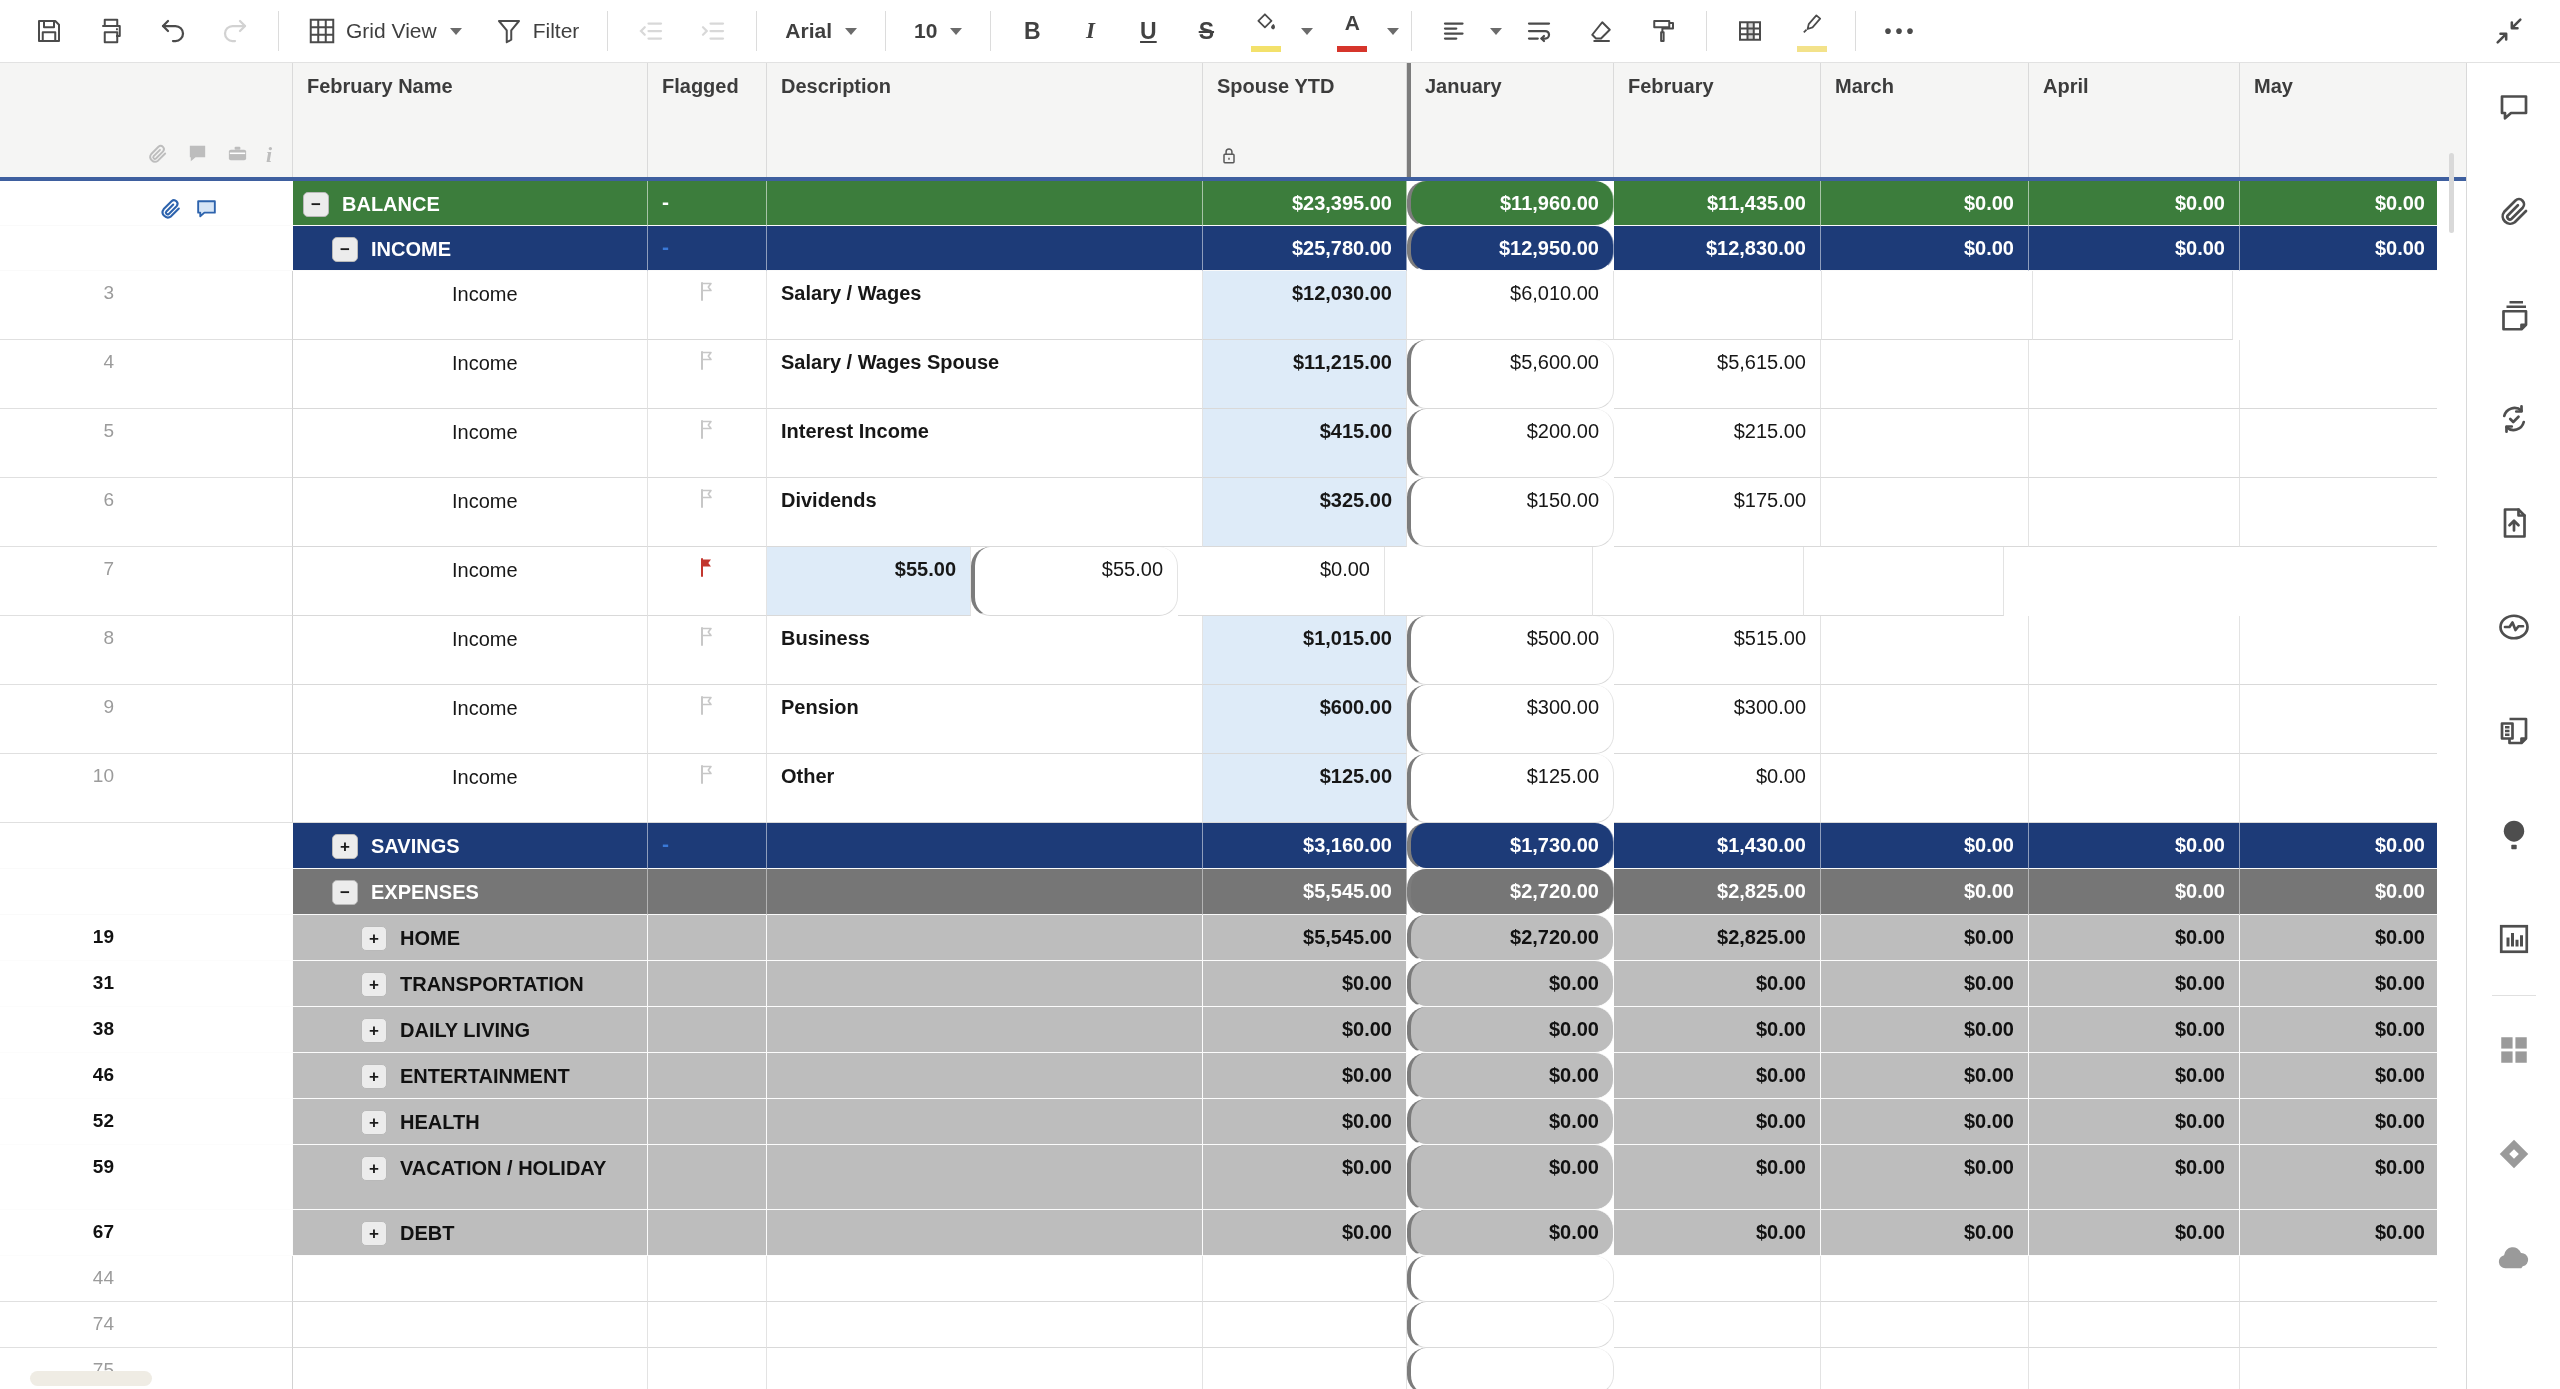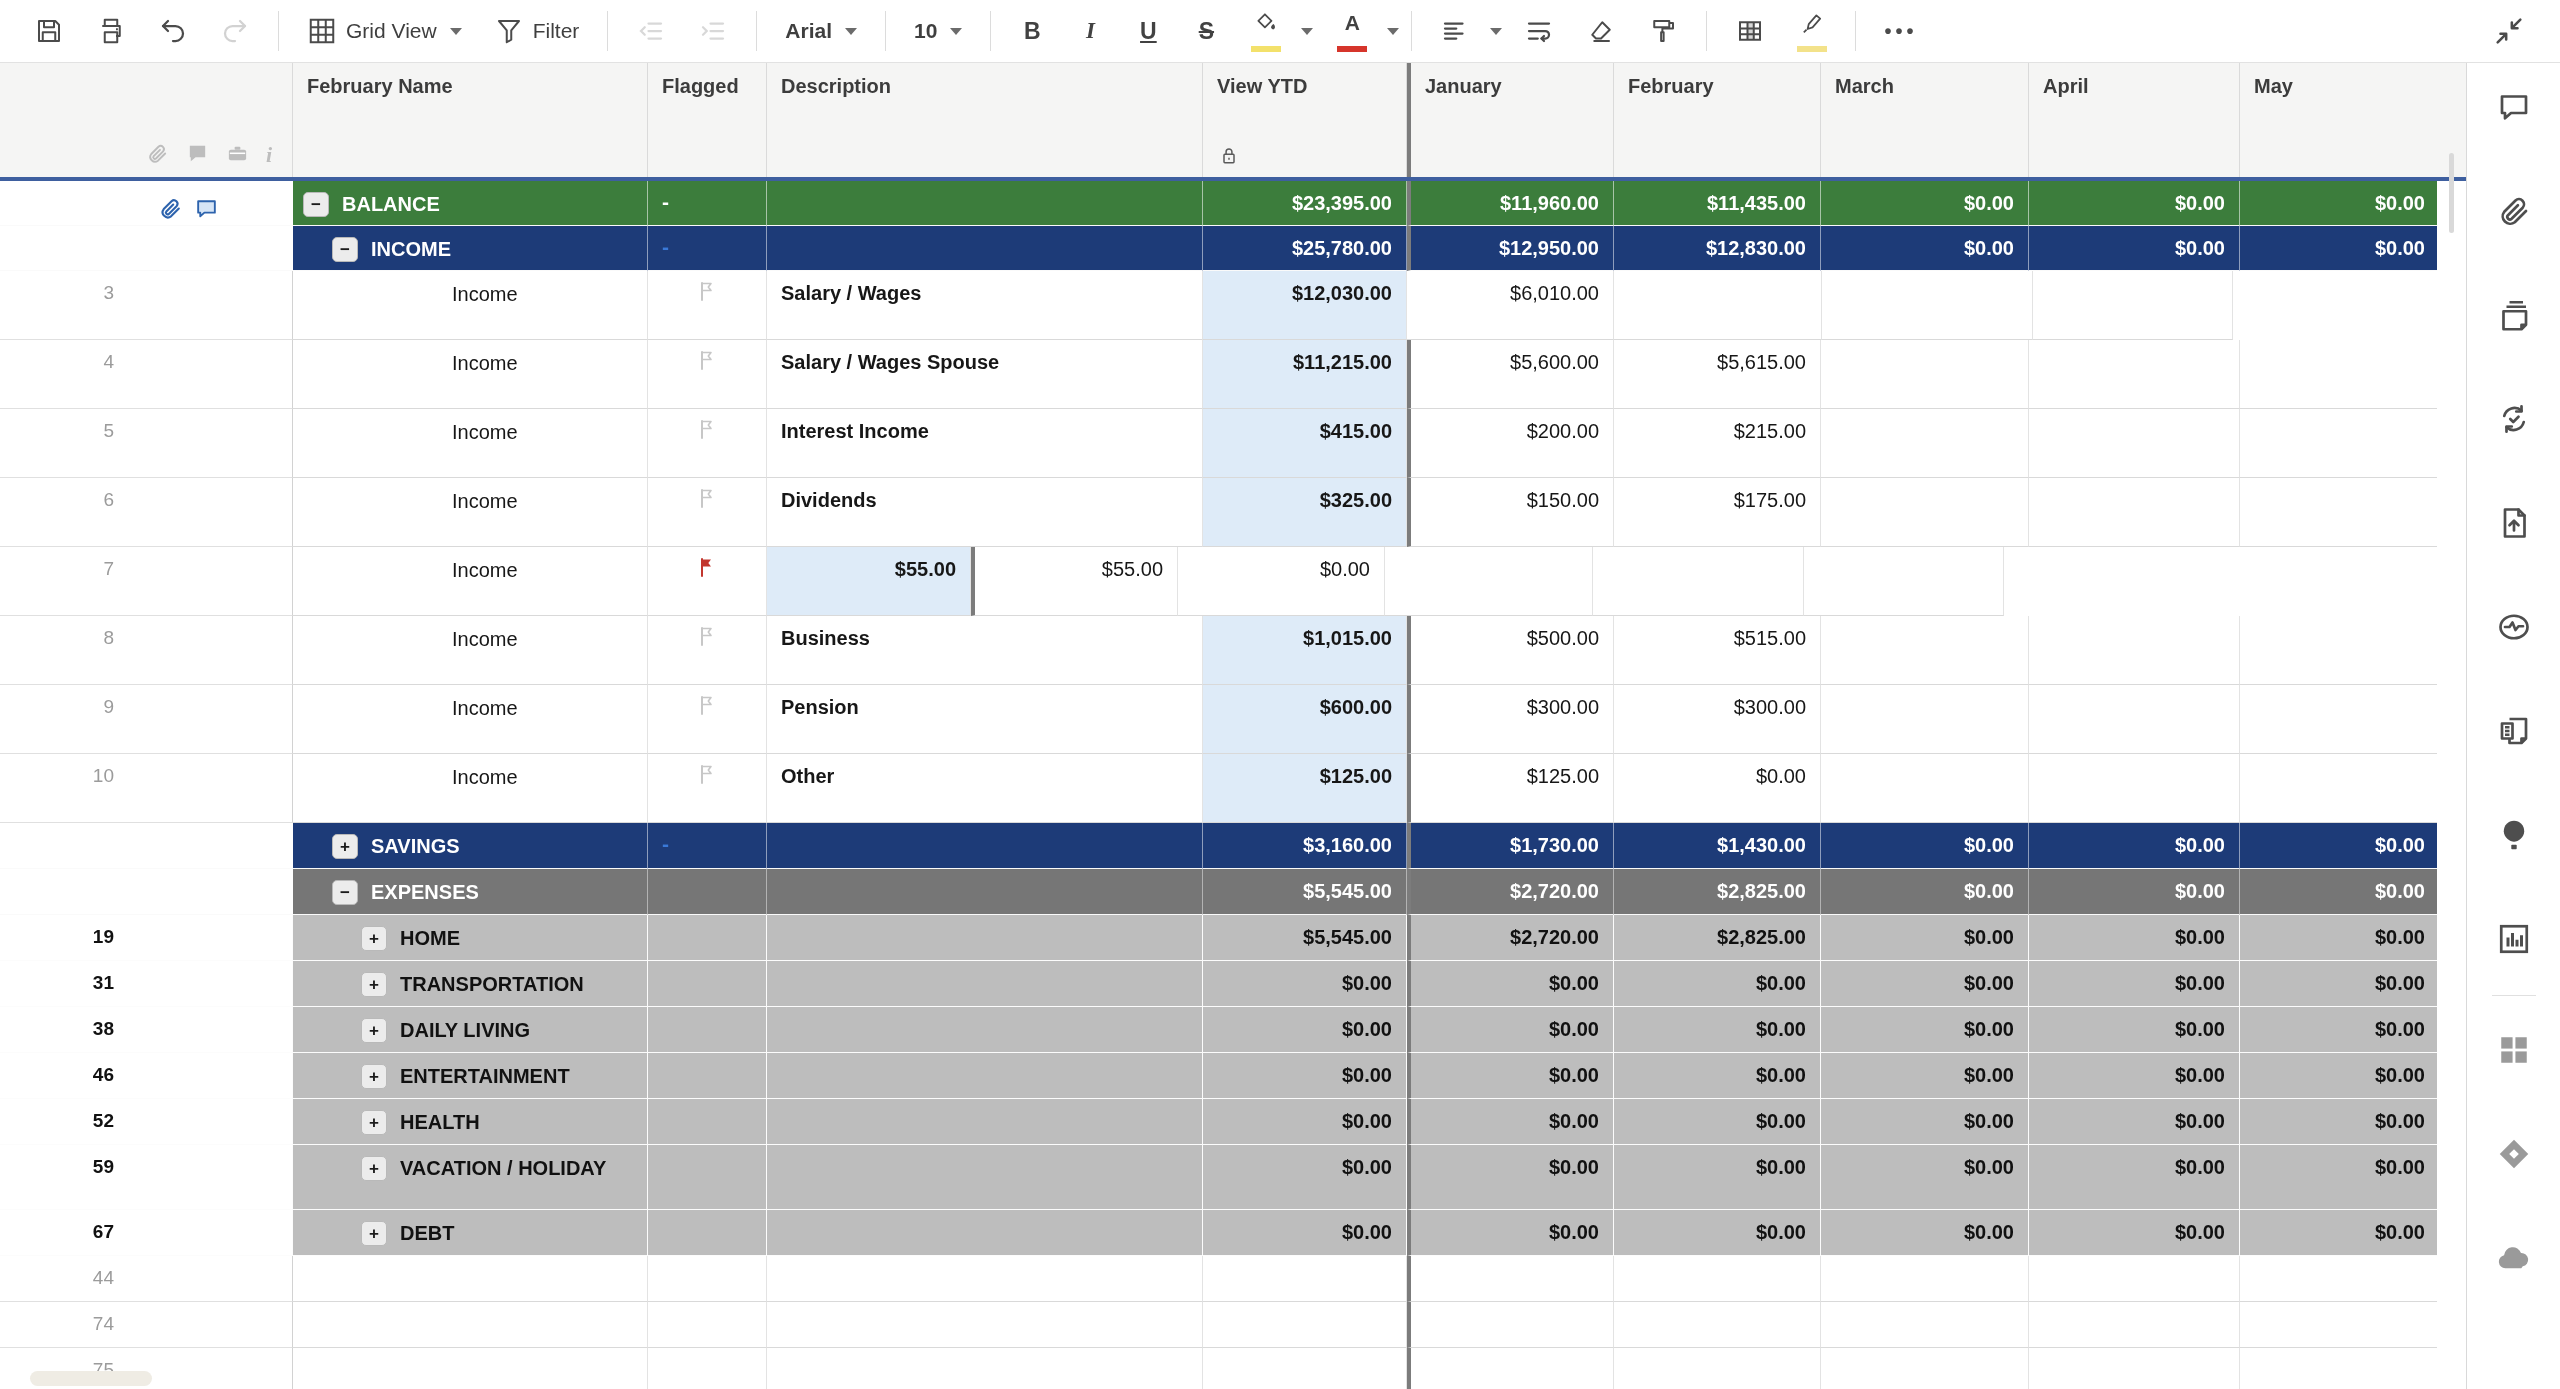--- a/index.html
+++ b/index.html
@@ -67,21 +67,21 @@
   .flagcell { text-align:center; padding-left:0; }
   .dash { font-weight:700; font-size:21px; position:absolute; left:14px; top:9px; }
 
   
   .row.green  .cell { background:var(--green);  color:#fff; border-right-color:rgba(255,255,255,.55); border-bottom-color:#fafafa; font-weight:700; }
   .row.navy   .cell { background:var(--navy);   color:#fff; border-right-color:rgba(255,255,255,.5);  border-bottom-color:#fafafa; font-weight:700; }
   .row.graydk .cell { background:var(--graydk); color:#fff; border-right-color:rgba(255,255,255,.45); border-bottom-color:#fafafa; font-weight:700; }
   .row.graylt .cell { background:var(--graylt); color:#111; border-right-color:#fcfcfc; border-bottom-color:#fcfcfc; font-weight:700; }
   .row.leaf .desc, .row.leaf .ytdcell { font-weight:700; }
   .row.leaf .ytdcell { background:var(--ytdtint); }
-  .row .frozen-l { border-left:4px solid #7c7c7c; }
+  .row .frozen-l { border-left:4px solid #7c7c7c;border-radius:19px; }
 
   .vscroll { position:absolute; left:2449px; top:90px; width:5px; height:80px; background:#d9d9d9; border-radius:3px; }
   .hscroll { position:absolute; left:30px; bottom:3px; width:122px; height:15px; background:#efece4; border-radius:8px; z-index:5; }
 
   svg { display:block; }
 </style>
 </head>
 <body>
 
 <div class="app">
@@ -300,21 +300,21 @@
                   <rect x="9" y="5" width="6" height="3" rx="1" fill="#bdbdbd"></rect>
                   <rect x="4" y="11" width="16" height="1.6" fill="#fff"></rect>
                 </svg>
               </span>
             <span style="font-family:'Liberation Serif',serif;font-style:italic;color:#bdbdbd;font-size:22px;font-weight:700;line-height:20px">i</span>
           </div>
         </div>
         <div class="gh c-cat"><span>February Name</span></div>
         <div class="gh c-flag"><span>Flagged</span></div>
         <div class="gh c-desc"><span>Description</span></div>
-        <div class="gh c-ytd"><span>View YTD</span>
+        <div class="gh c-ytd"><span>Spouse YTD</span>
           <span class="lockwrap">
               <svg width="20" height="22" viewBox="0 0 24 26" fill="none" stroke="#5a5a5a" stroke-width="1.8">
                 <rect x="6" y="11" width="12" height="10" rx="1"></rect>
                 <path d="M8.5 11V8a3.5 3.5 0 0 1 7 0v3"></path>
                 <path d="M12 15v2.5"></path>
               </svg>
             </span>
         </div>
         <div class="gh c-jan frozen-l"><span>January</span></div>
         <div class="gh c-feb"><span>February</span></div>

